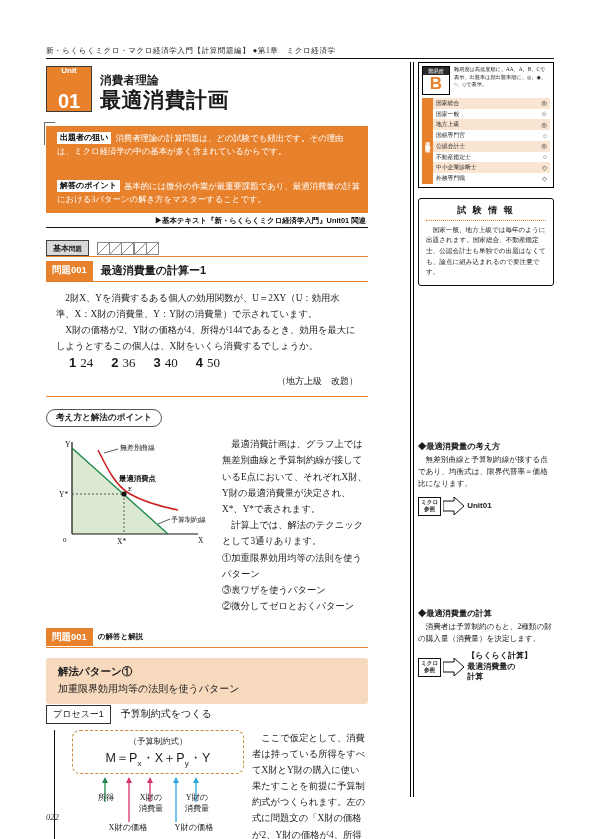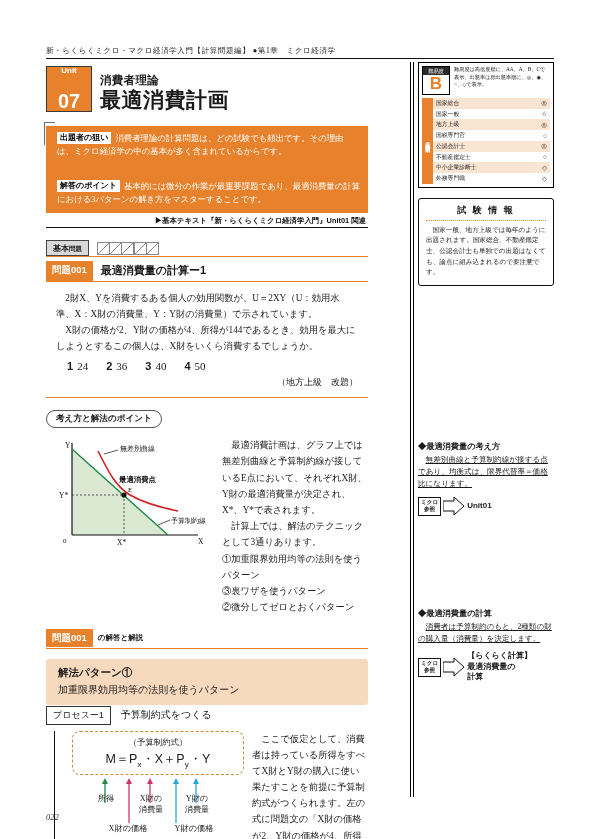--- a/index.html
+++ b/index.html
@@ -96,21 +96,21 @@
   }
   .q-head-title {
     font-family: "Liberation Sans", sans-serif; font-weight: bold;
     font-size: 11px; padding: 2px 0 2px 8px; line-height: 1.45;
   }
   .q-head-rule { border-top: 1.8px solid #e8812c; }
   .q-body-rule-b { border-bottom: 1.2px solid #e8812c; }
 
   .q-body { border: 0 solid; padding: 9px 10px 8px 10px; }
   .q-p { font-size: 9.3px; line-height: 1.72; text-indent: 1em; }
-  .q-choices { margin-top: 5px; font-size: 11px; display: flex; gap: 18px; padding-left: 1em; }
+  .q-choices { font-size: 13px; display: flex; gap: 18px; padding-left: 1em; }
   .q-choices b { font-family: "Liberation Sans", sans-serif; margin-right: 4px; }
   .q-src { font-size: 9px; text-align: right; margin-top: 4px; }
 
   
   .think-tag {
     margin-top: 12px; display: inline-block;
     border: 1px solid #555; border-radius: 9px;
     font-family: "Liberation Sans", sans-serif; font-weight: bold;
     font-size: 8.6px; padding: 2px 9px;
   }
@@ -210,21 +210,21 @@
   }
   .info-title {
     text-align: center; font-family: "Liberation Sans", sans-serif;
     font-weight: bold; font-size: 9px; letter-spacing: 2px;
     border-bottom: 1.2px dotted #e8812c; padding-bottom: 3px;
   }
   .info-body { font-size: 6.6px; line-height: 1.62; margin-top: 4px; text-indent: 1em; }
 
   .note { margin-top: 12px; }
   .note-title { font-size: 8.2px; font-weight: bold; font-family: "Liberation Sans", sans-serif; line-height: 1.4; }
-  .note-body { font-size: 7.6px; line-height: 1.6; text-indent: 1em; margin-top: 1px; text-decoration: underline; }
+  .note-body { font-size: 7.6px; line-height: 1.6; text-indent: 1em; margin-top: 1px; }
   .ref-row { margin-top: 6px; display: flex; align-items: center; gap: 2px; }
   .ref-badge {
     border: 1px solid #111; font-family: "Liberation Sans", sans-serif;
     font-size: 5.6px; line-height: 1.25; padding: 1.5px 2px; text-align: center;
     font-weight: bold; flex: none;
   }
   .arrow-svg { flex: none; }
   .ref-text { font-size: 8px; line-height: 1.35; font-family: "Liberation Sans", sans-serif; font-weight: bold; }
 </style>
 </head>
@@ -234,21 +234,21 @@
 
   <div class="runhead">新・らくらくミクロ・マクロ経済学入門【計算問題編】 ●第1章　ミクロ経済学</div>
   <div class="runhead-rule"></div>
 
   <div class="main-col">
 
     
     <div class="unit-row">
       <div class="unit-badge">
         <span class="u-word">Unit</span>
-        <span class="u-num">07</span>
+        <span class="u-num">01</span>
       </div>
       <div class="unit-titles">
         <div class="unit-sub">消費者理論</div>
         <div class="unit-main">最適消費計画</div>
       </div>
     </div>
 
     
     <div class="aimbox">
       <div class="aim-line">

